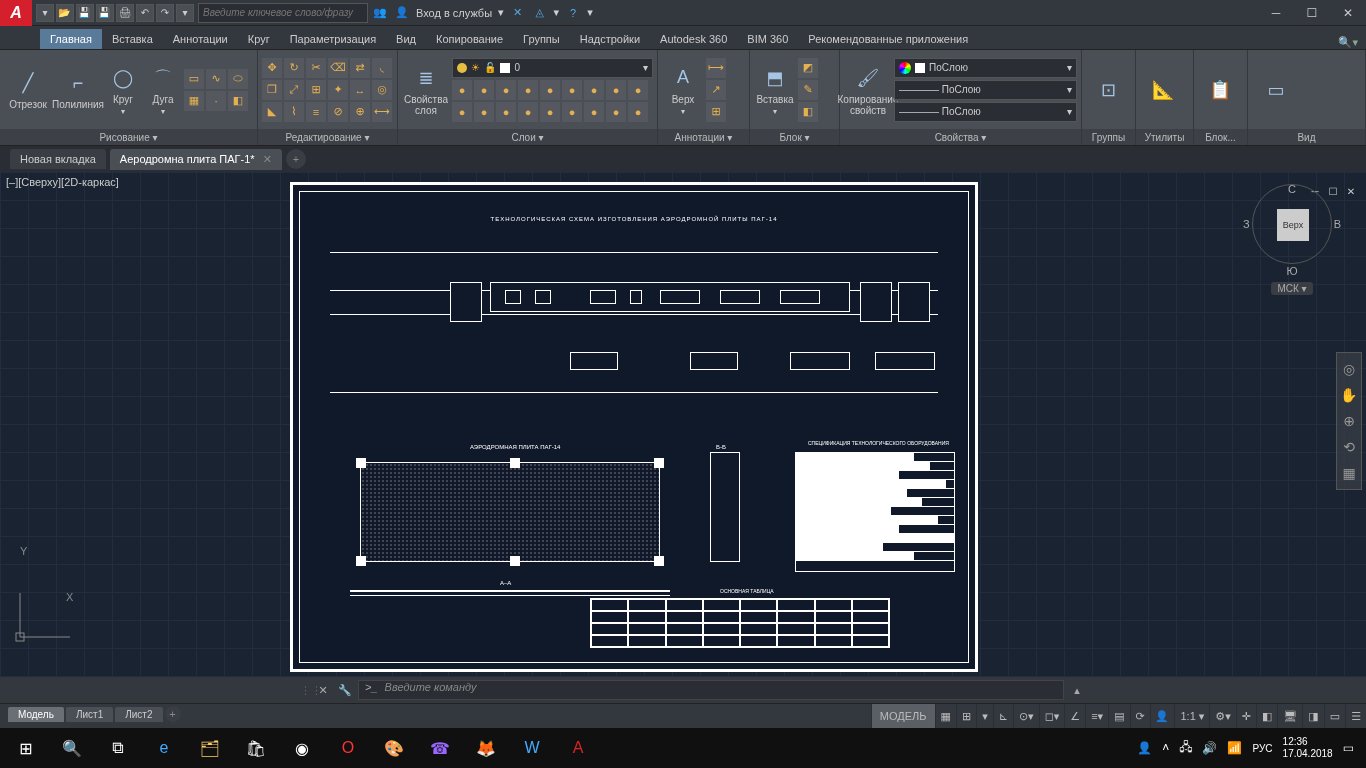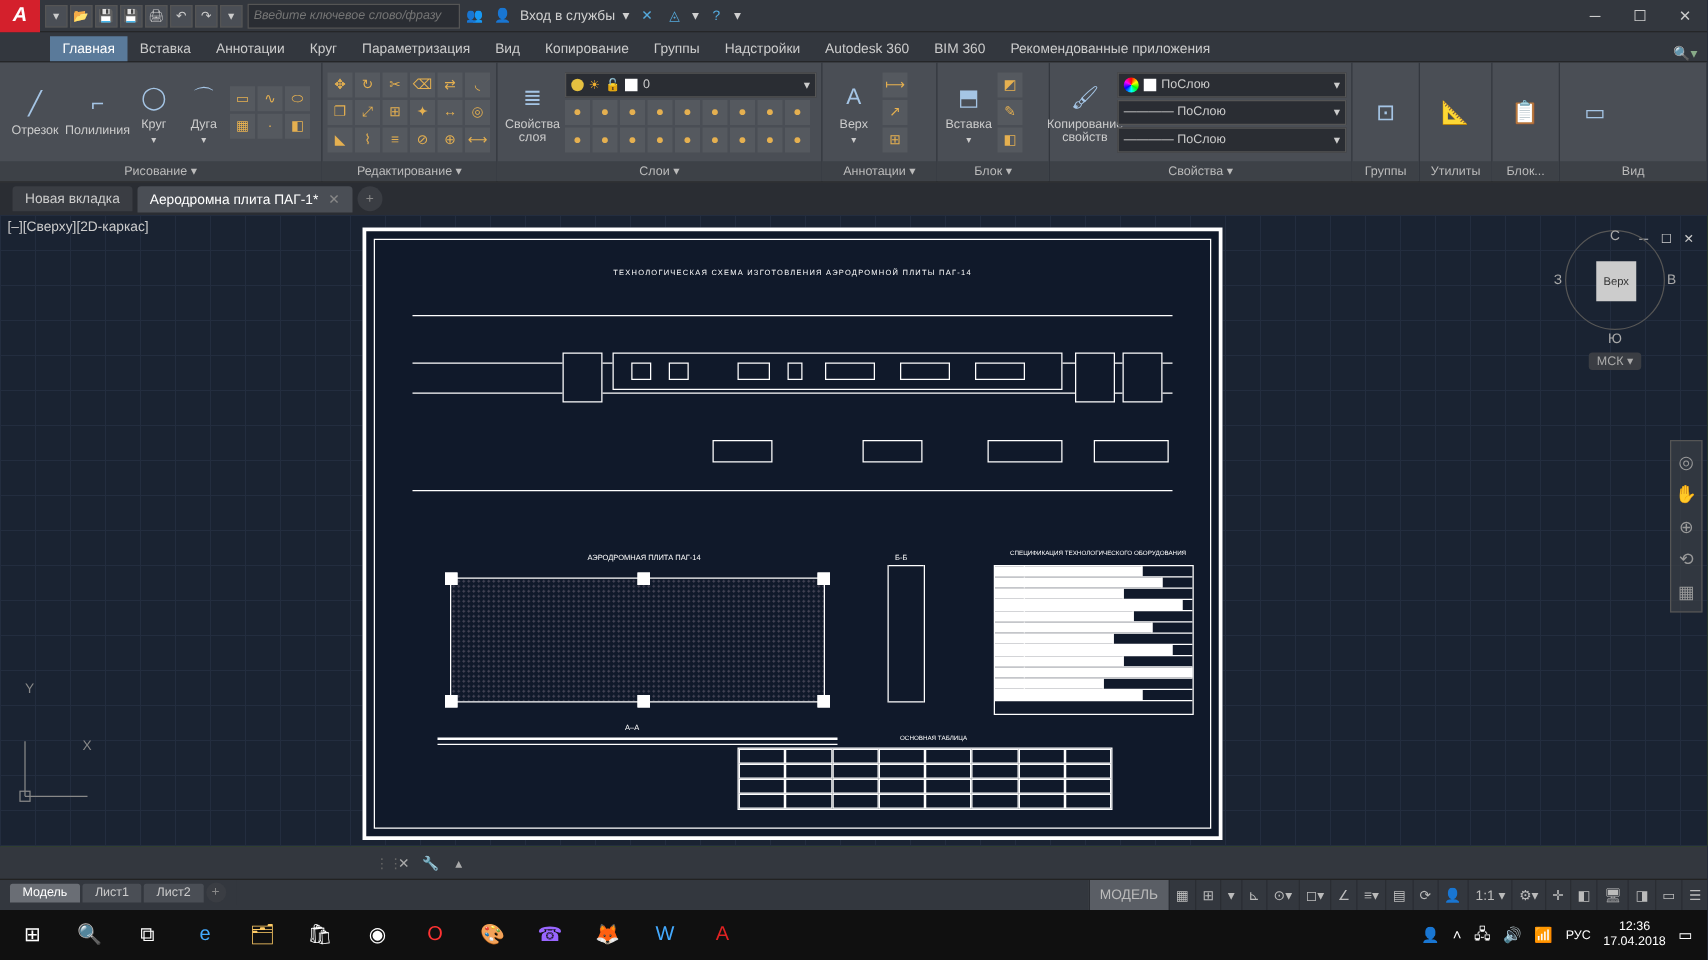--- a/index.html
+++ b/index.html
@@ -99,21 +99,21 @@
 .layout-tab { padding: 2px 10px; background: #4a4e55; font-size: 10px; color: #ccc; border-radius: 2px 2px 0 0; }
 .layout-tab.active { background: #6a6e75; color: #fff; }
 .status-spacer { flex: 1; }
 .st-btn { padding: 0 5px; height: 24px; display: flex; align-items: center; justify-content: center; color: #bbb; font-size: 11px; border-left: 1px solid #2a2d33; }
 .st-model { background: #5a5e65; padding: 0 8px; }
 
 
 .taskbar { height: 40px; background: #101010; display: flex; align-items: center; padding: 0 4px; gap: 2px; }
 .task-btn { width: 44px; height: 40px; display: flex; align-items: center; justify-content: center; color: #fff; font-size: 16px; }
 .task-right { margin-left: auto; display: flex; align-items: center; color: #fff; font-size: 10px; gap: 10px; padding-right: 8px; }
-.clock { text-align: center; line-height: 1.2; }
+.clock { text-align: left; line-height: 1.2; }
 .tray-ico { font-size: 12px; }
 
 svg { display: block; }
 </style>
 </head>
 <body>
 
 <div class="titlebar">
   <div class="app-logo">A</div>
   <div class="qat">
@@ -542,20 +542,21 @@
       <div class="nav-btn">⟲</div>
       <div class="nav-btn">▦</div>
     </div>
   </div>
 </div>
 
 <div class="cmdline">
   <span class="cmd-handle">⋮⋮</span>
   <span class="cmd-ico">✕</span>
   <span class="cmd-ico">🔧</span>
+  <div class="cmd-input"><span style="color:#aaa">&gt;_</span> <span style="padding-left:4px">Введите команду</span></div>
   <span class="cmd-ico">▴</span>
 </div>
 
 <div style="display:flex;background:#33373e;border-top:1px solid #222">
   <div class="layout-tabs" style="border:none">
     <div class="layout-tab active">Модель</div>
     <div class="layout-tab">Лист1</div>
     <div class="layout-tab">Лист2</div>
     <div class="plus" style="width:16px;height:16px">+</div>
   </div>

